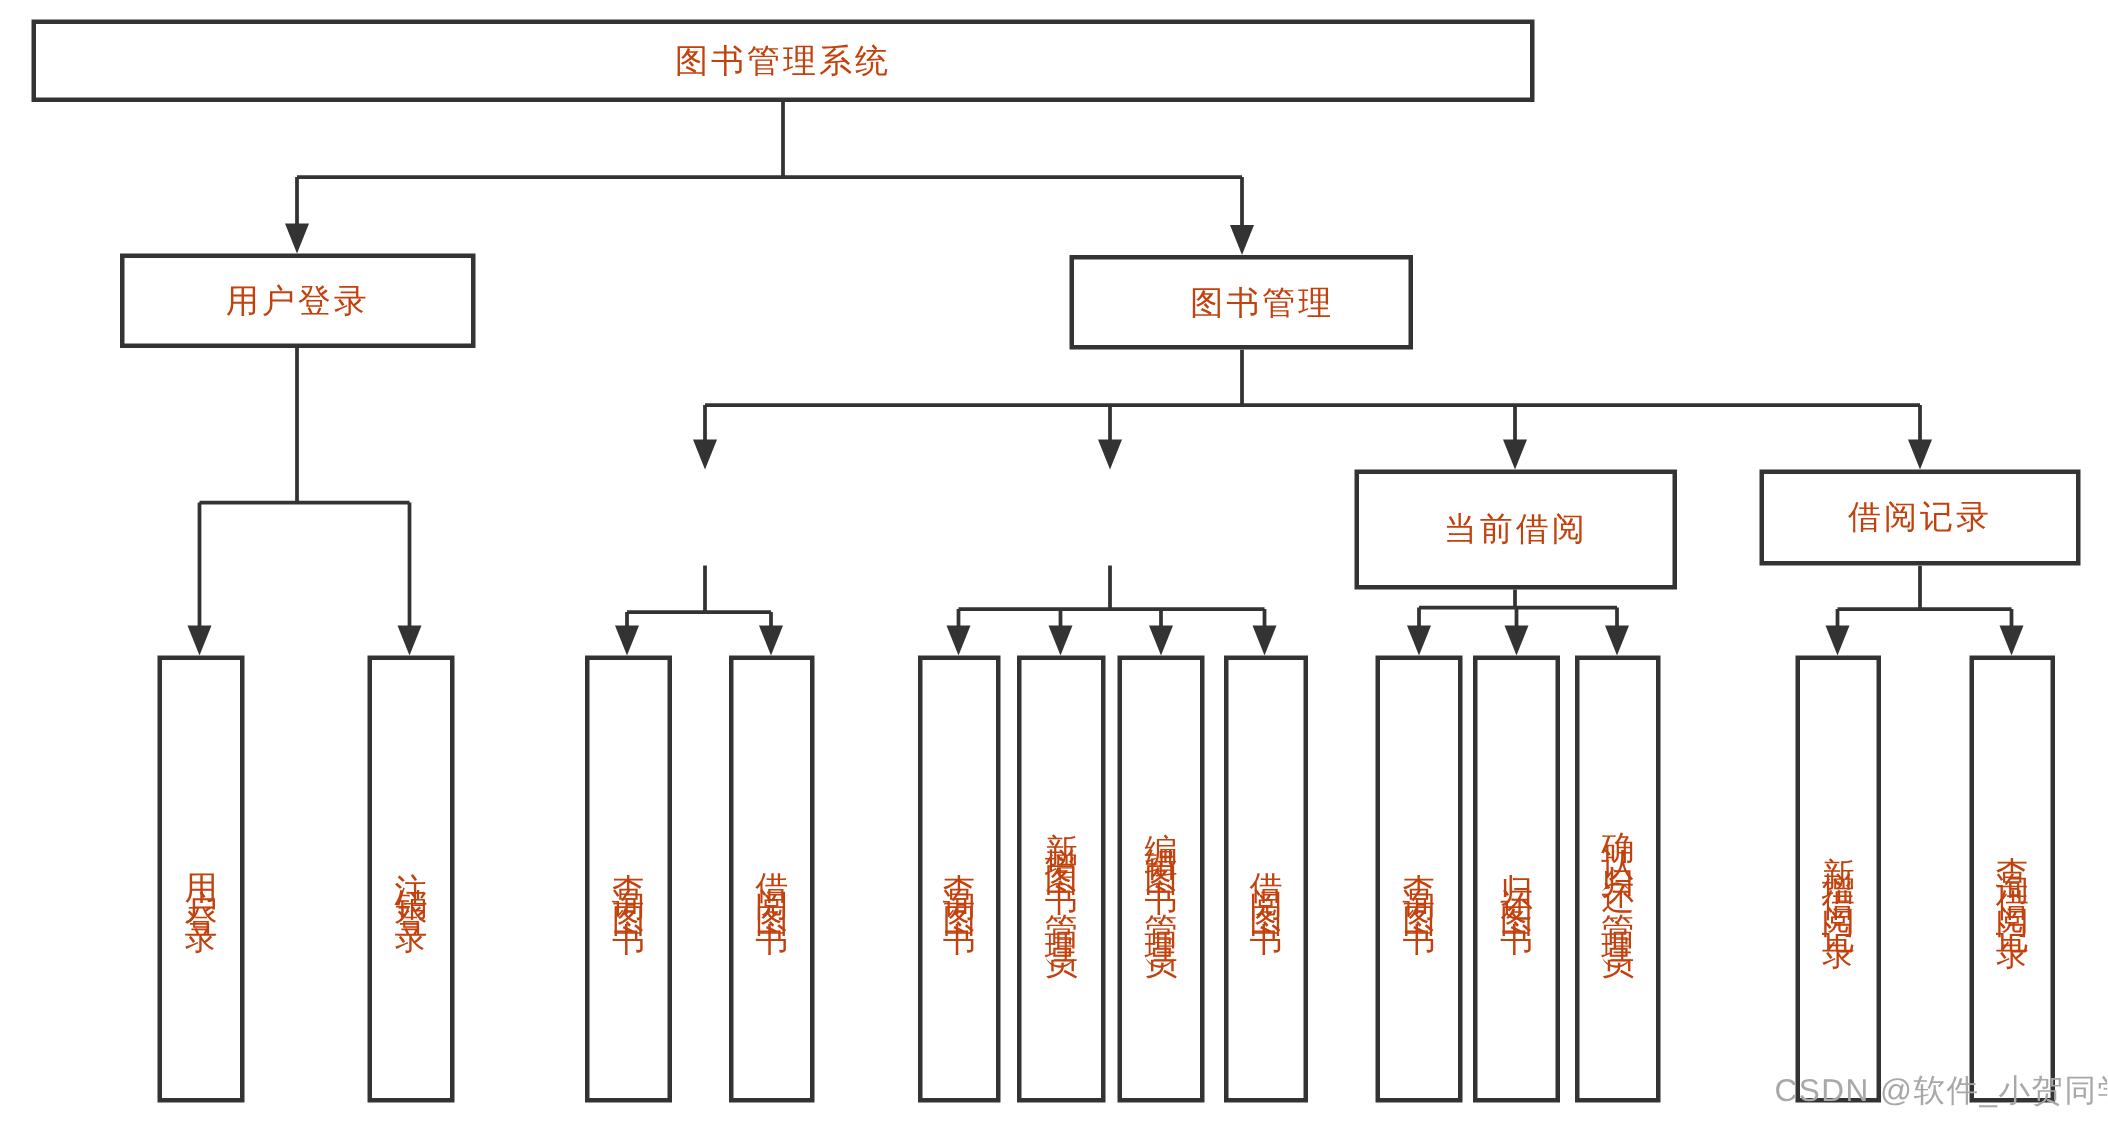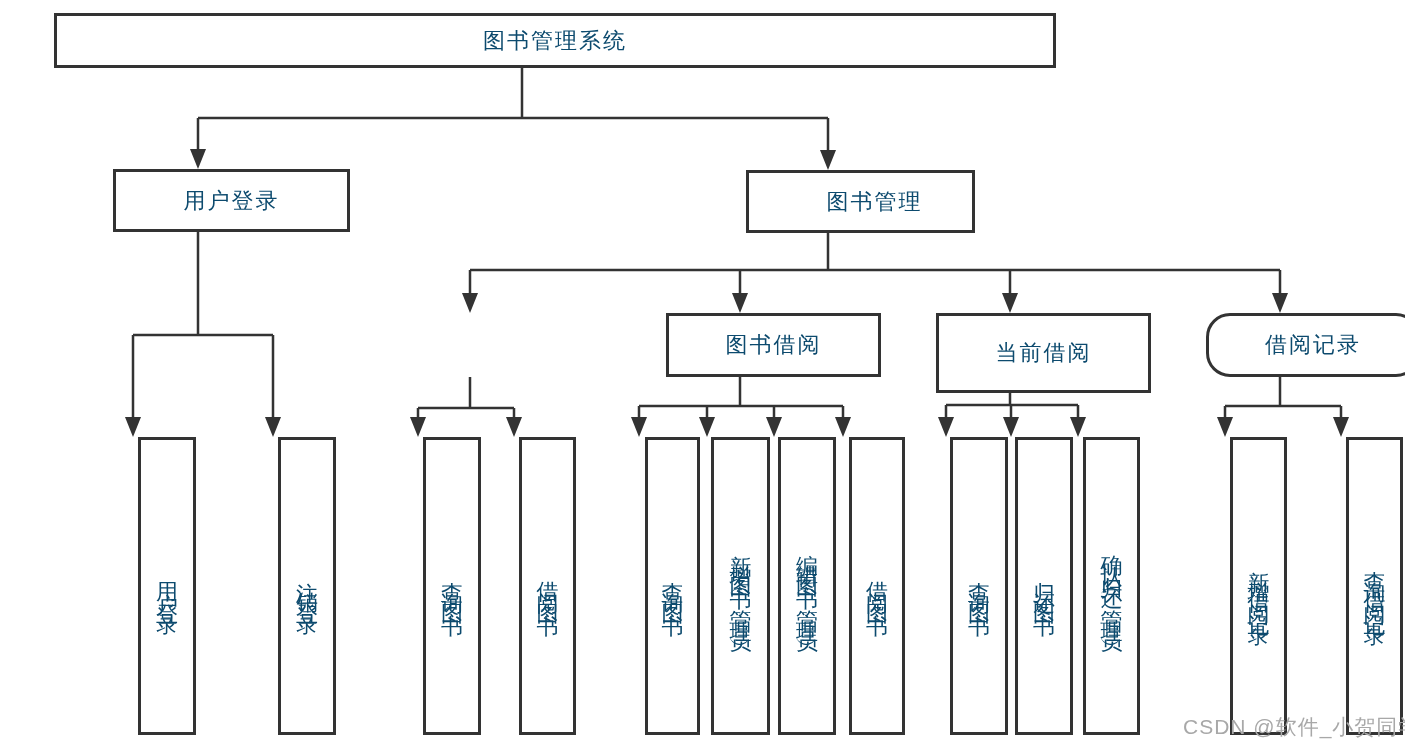--- a/index.html
+++ b/index.html
@@ -13,25 +13,24 @@
   }
   #wires { position: absolute; left: 0; top: 0; width: 1405px; height: 747px; }
   .box {
     position: absolute;
     box-sizing: border-box;
     border: 3px solid #333333;
     background: #ffffff;
     display: flex;
     align-items: center;
     justify-content: center;
-    color: #0c4a6e;
+    color: #c2410c;
     font-size: 22px;
     letter-spacing: 2px;
     z-index: 2;
-    margin-left: 33px;
   }
   .vbox span {
     writing-mode: vertical-rl;
     text-orientation: mixed;
     letter-spacing: 11px;
     line-height: 1.0;
     white-space: nowrap;
   }
   .hbox span { white-space: nowrap; }
   #watermark {
@@ -44,21 +43,21 @@
     z-index: 3;
     white-space: nowrap;
   }
   
   #n-root            { left: 21px;   top: 13px;  width: 1002px; height: 55px; }
   #n-user-login      { left: 80px;   top: 169px; width: 237px;  height: 63px; }
   #n-book-management { left: 713px;  top: 170px; width: 229px;  height: 63px; padding-left: 28px; }
   #n-new-book-rec    { left: 363px;  top: 313px; width: 214px;  height: 64px; }
   #n-book-borrow     { left: 633px;  top: 313px; width: 215px;  height: 64px; }
   #n-current-borrow  { left: 903px;  top: 313px; width: 215px;  height: 80px; }
-  #n-borrow-records  { left: 1173px; top: 313px; width: 214px;  height: 64px; border-radius: 24px; }
+  #n-borrow-records  { left: 1173px; top: 313px; width: 214px;  height: 64px; }
   .leaf { top: 437px; height: 298px; }
   #l-login           { left: 105px;  width: 58px; }
   #l-logout          { left: 245px;  width: 58px; }
   #l-query-book-1    { left: 390px;  width: 58px; }
   #l-borrow-book-1   { left: 486px;  width: 57px; }
   #l-query-book-2    { left: 612px;  width: 55px; }
   #l-add-book        { left: 678px;  width: 59px; }
   #l-edit-book       { left: 745px;  width: 58px; }
   #l-borrow-book-2   { left: 816px;  width: 56px; }
   #l-query-book-3    { left: 917px;  width: 58px; }
@@ -114,23 +113,20 @@
     <span>图书管理系统</span>
   </div>
 
   <div class="box hbox" id="n-user-login">
     <span>用户登录</span>
   </div>
   <div class="box hbox" id="n-book-management">
     <span>图书管理</span>
   </div>
 
-  <div class="box hbox" id="n-book-borrow">
-    <span>图书借阅</span>
-  </div>
   <div class="box hbox" id="n-current-borrow">
     <span>当前借阅</span>
   </div>
   <div class="box hbox" id="n-borrow-records">
     <span>借阅记录</span>
   </div>
 
   <div class="box vbox leaf" id="l-login">
     <span>用户登录</span>
   </div>

